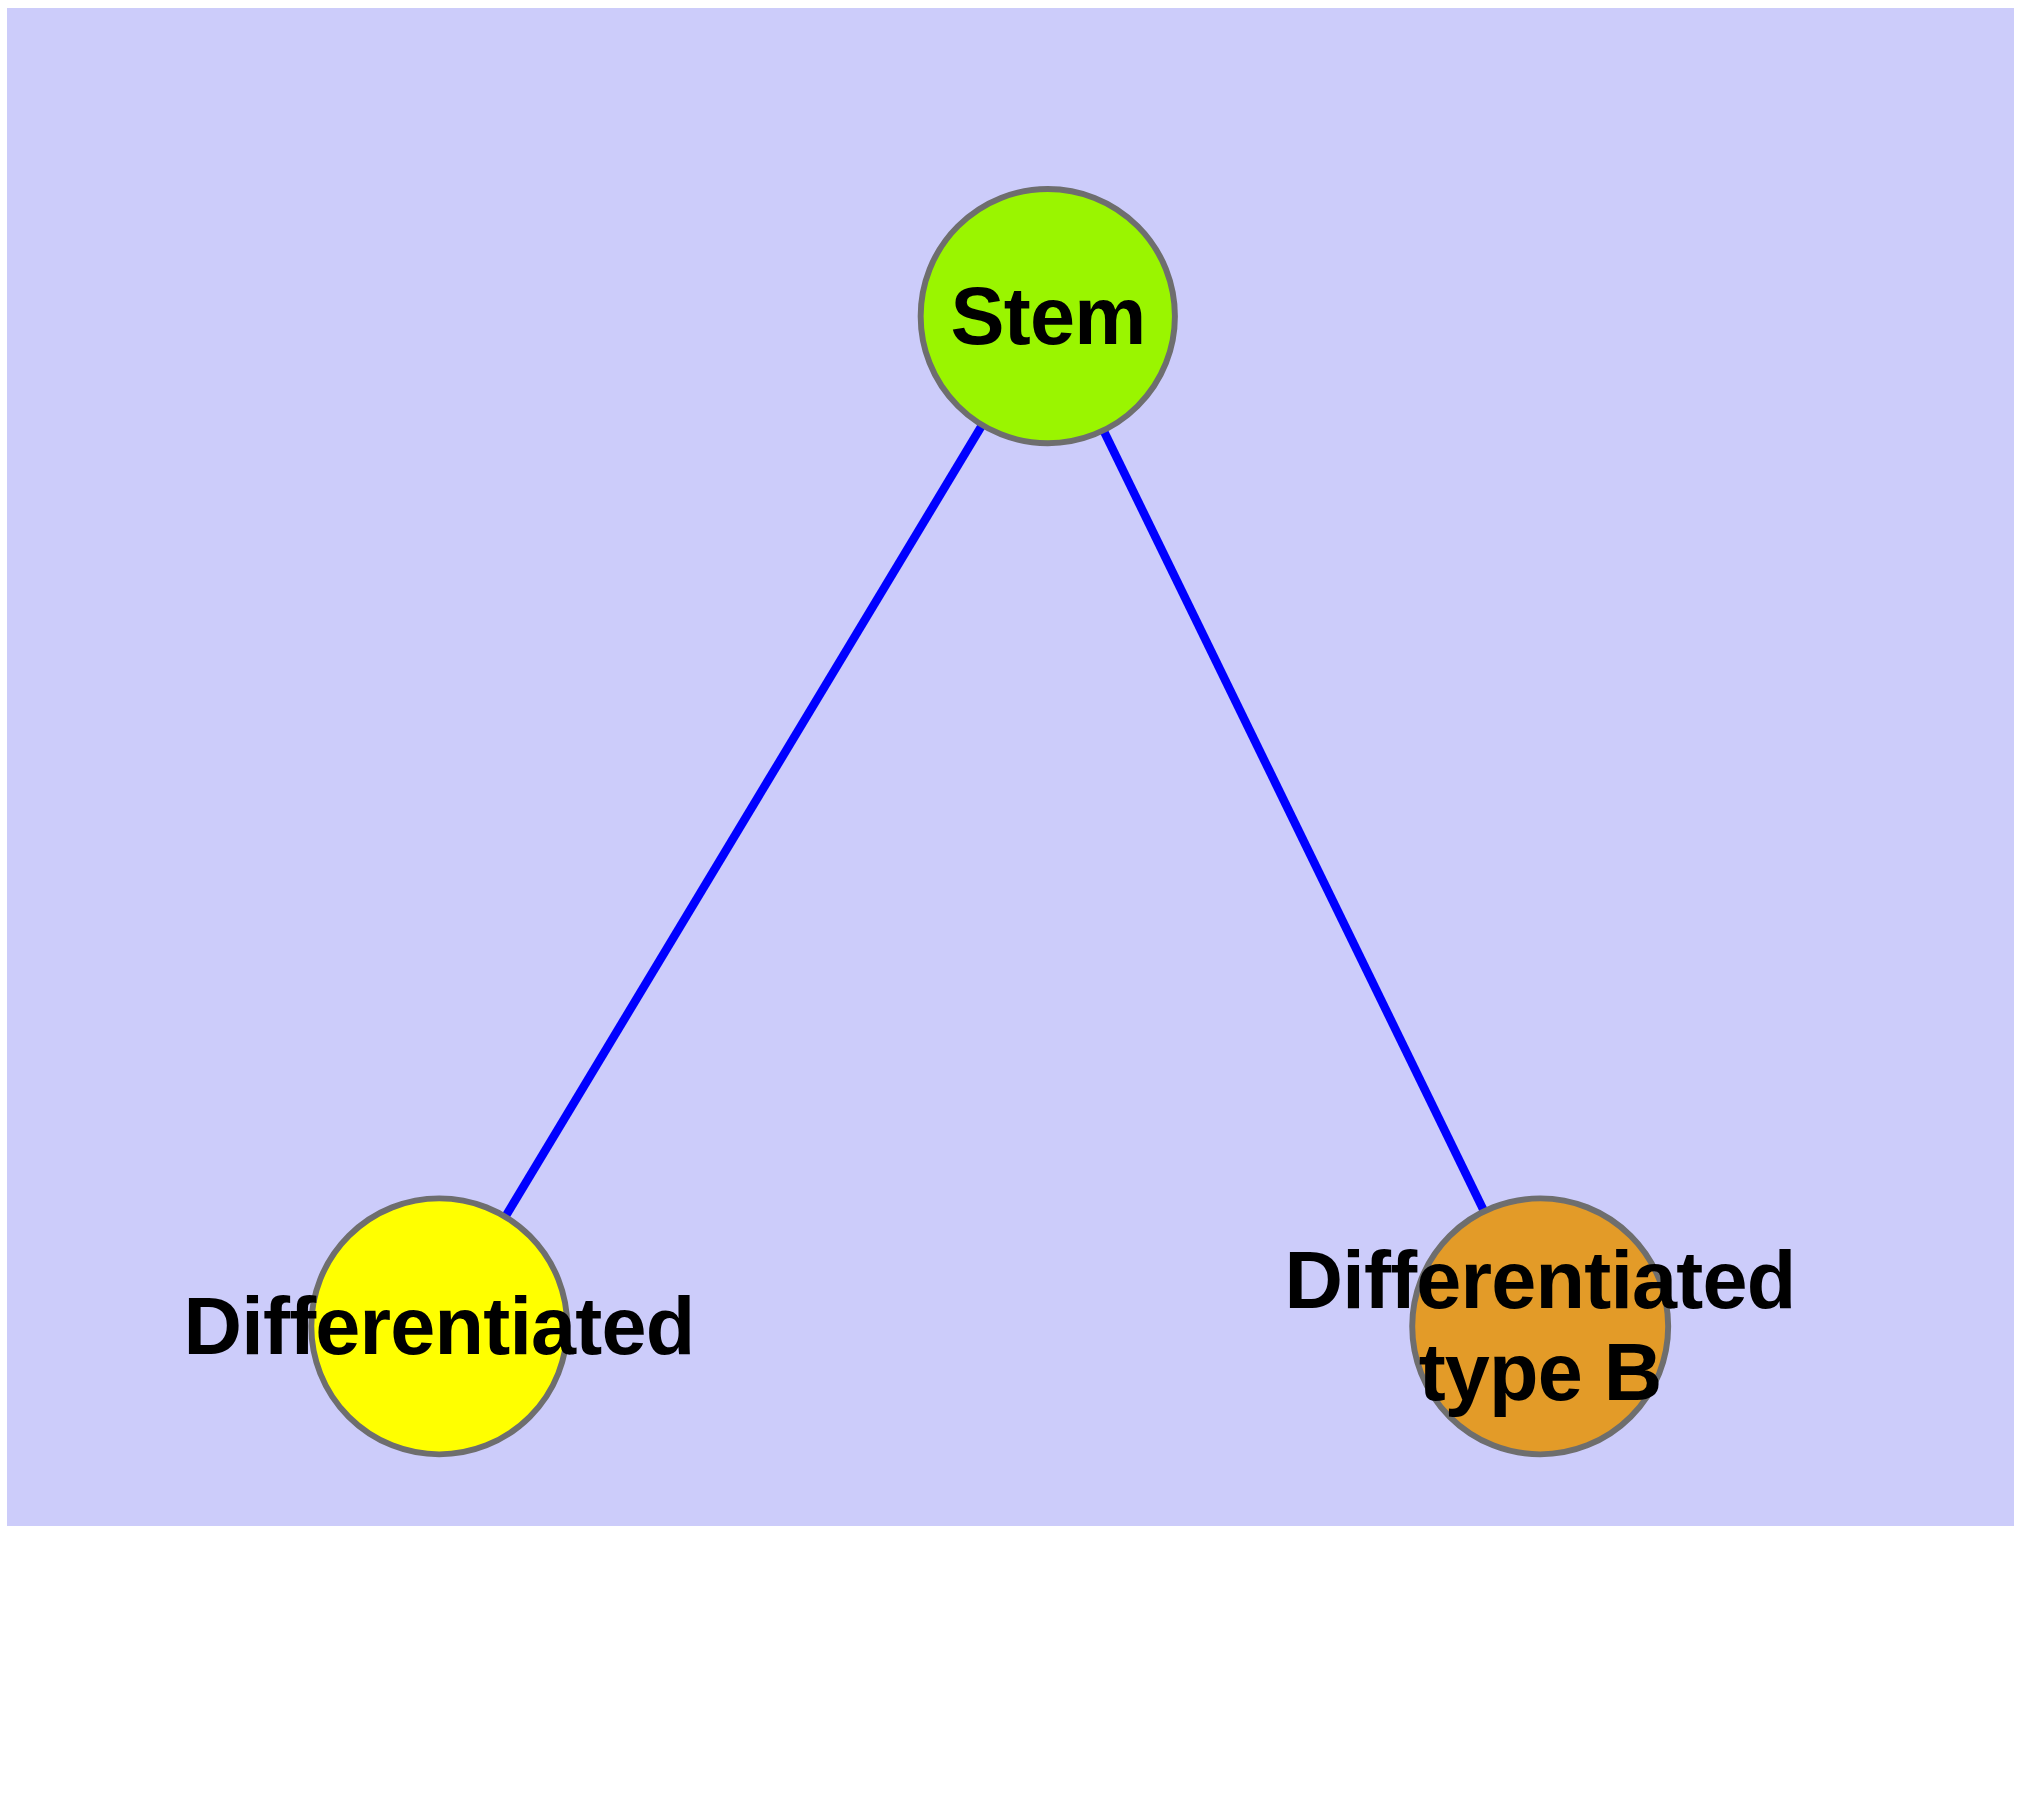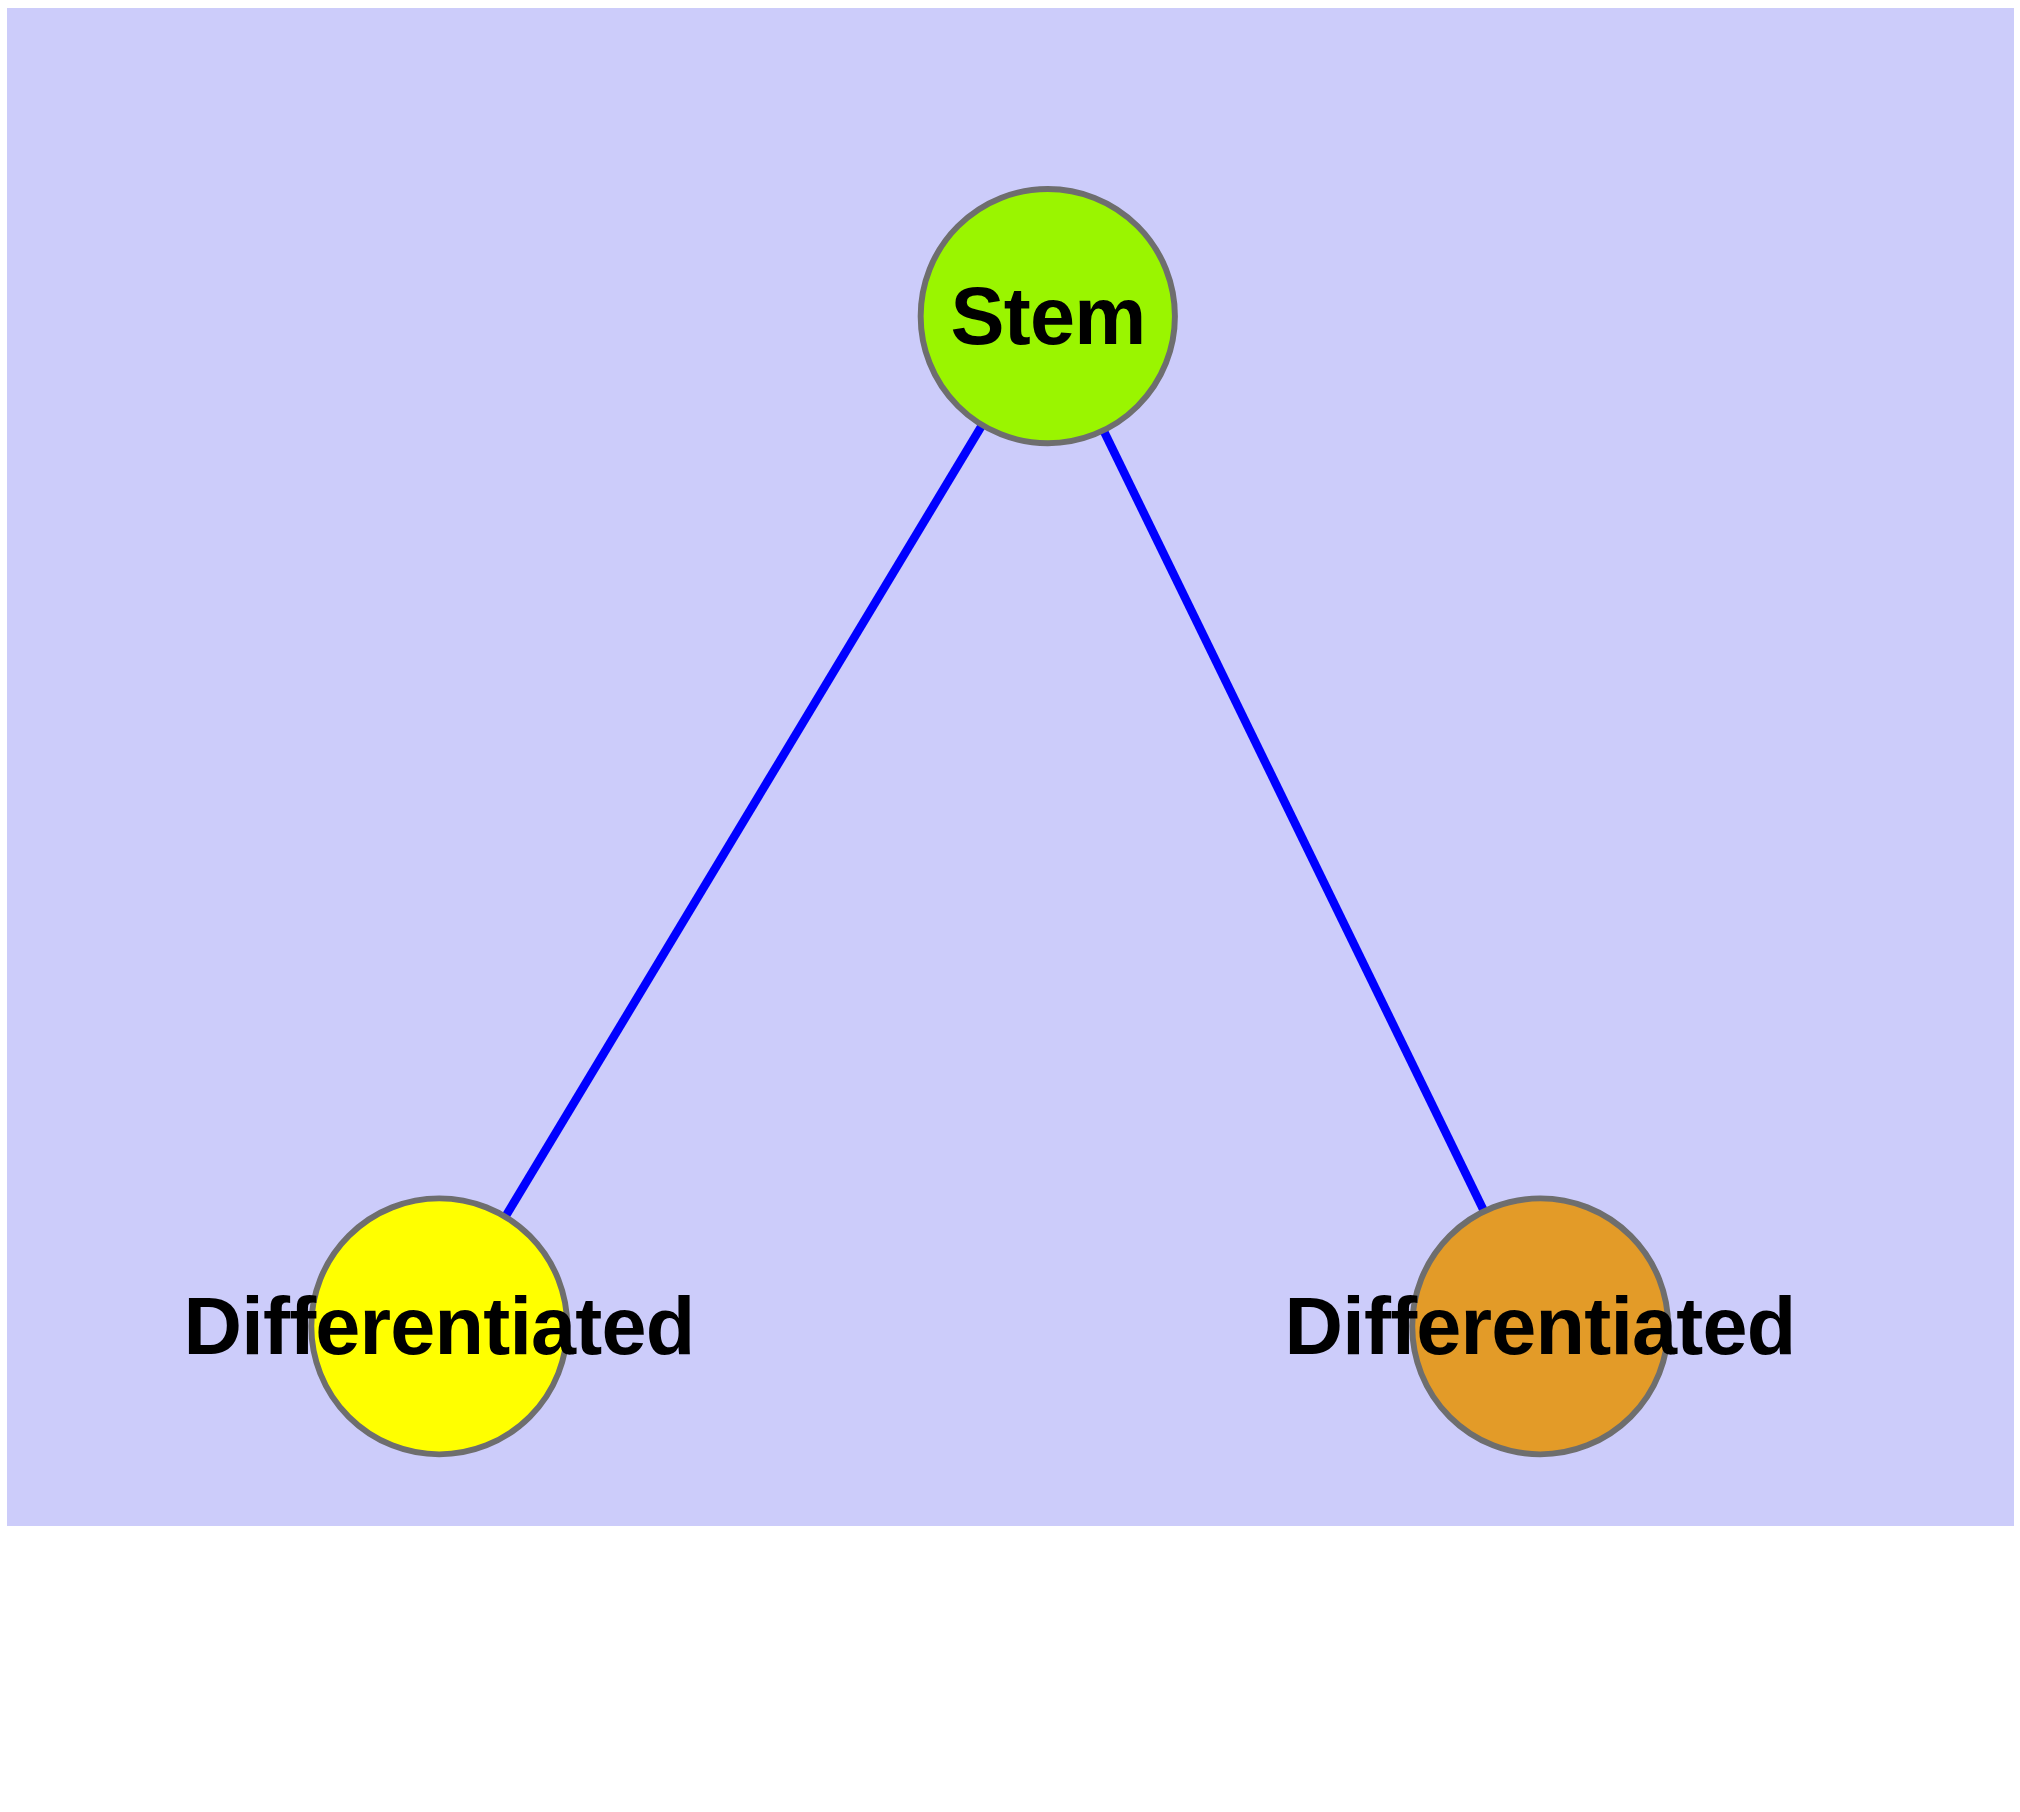--- a/index.html
+++ b/index.html
@@ -59,15 +59,15 @@
       <circle cx="1236" cy="373" r="150" fill="#9af500" stroke="#6e6e6e" stroke-width="7"></circle>
       <circle cx="518" cy="1565" r="151" fill="#ffff00" stroke="#6e6e6e" stroke-width="7"></circle>
       <circle cx="1817" cy="1565" r="151" fill="#e39b28" stroke="#6e6e6e" stroke-width="7"></circle>
     </g>
   </svg>
 
   <div class="node-label" style="left:1048px; top:316px;">Stem</div>
 
   <div class="node-label" style="left:439px; top:1326px;"><span>Differentiated</span><br></div>
 
-  <div class="node-label" style="left:1540px; top:1326px;"><span>Differentiated</span><br></div>
+  <div class="node-label" style="left:1540px; top:1326px;"><span>Differentiated</span><br><span>type B</span></div>
 </div>
 
 
 </body></html>

